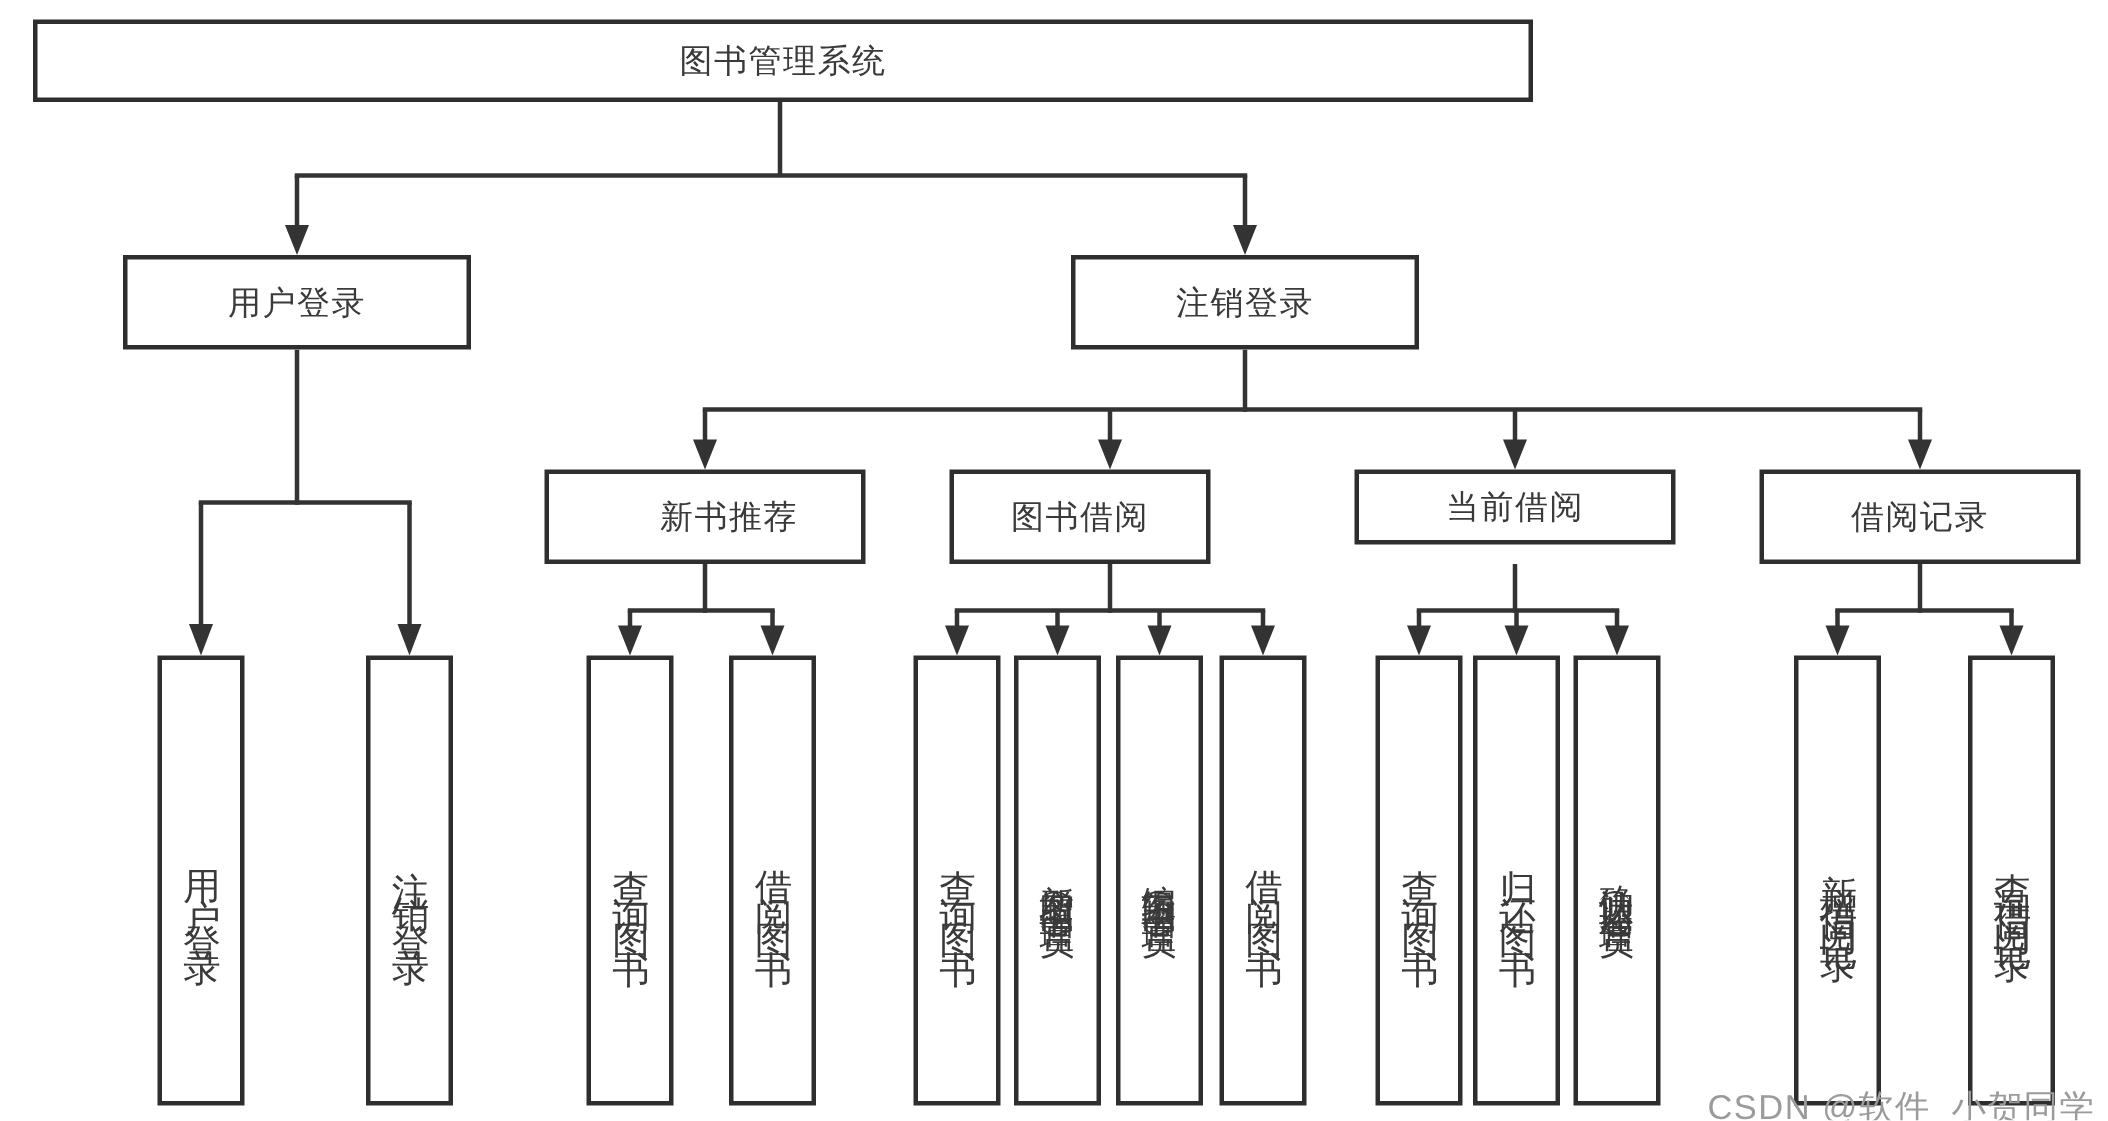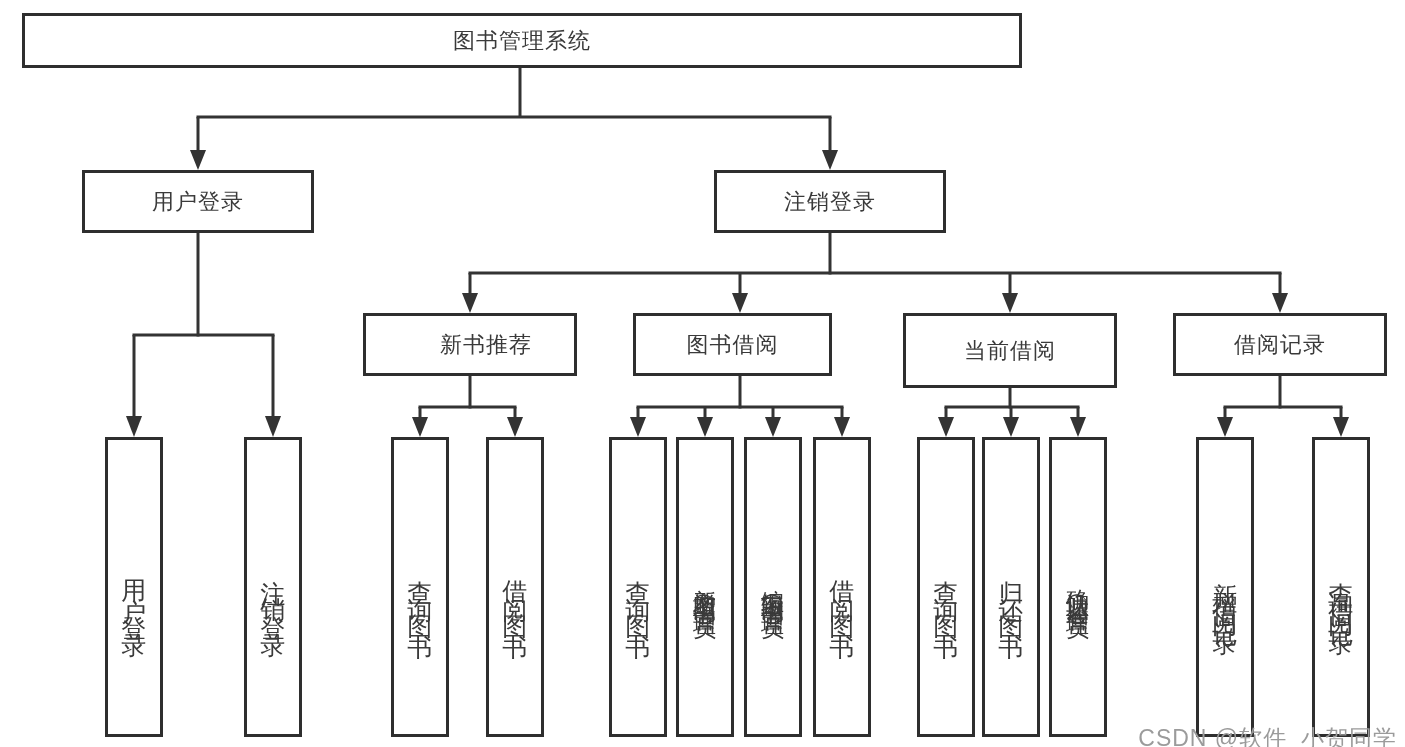--- a/index.html
+++ b/index.html
@@ -106,24 +106,24 @@
   <div class="node" style="left:82px;top:170px;width:232px;height:63px;">
     <span>用户登录</span>
   </div>
   <div class="node" style="left:714px;top:170px;width:232px;height:63px;">
     <span>注销登录</span>
   </div>
 
   <div class="node" style="left:363px;top:313px;width:214px;height:63px;padding-left:32px;">
     <span>新书推荐</span>
   </div>
-  <div class="node" style="left:633px;top:313px;width:199px;height:63px;">
+  <div class="node" style="left:633px;top:313px;width:174px;height:63px;">
     <span>图书借阅</span>
   </div>
-  <div class="node" style="left:903px;top:313px;width:214px;height:75px;">
+  <div class="node" style="left:903px;top:313px;width:214px;height:50px;">
     <span>当前借阅</span>
   </div>
   <div class="node" style="left:1173px;top:313px;width:214px;height:63px;">
     <span>借阅记录</span>
   </div>
 
   <div class="leaf" style="left:105px;">
     <span class="vtext sp4">用户登录</span>
   </div>
   <div class="leaf" style="left:244px;">

